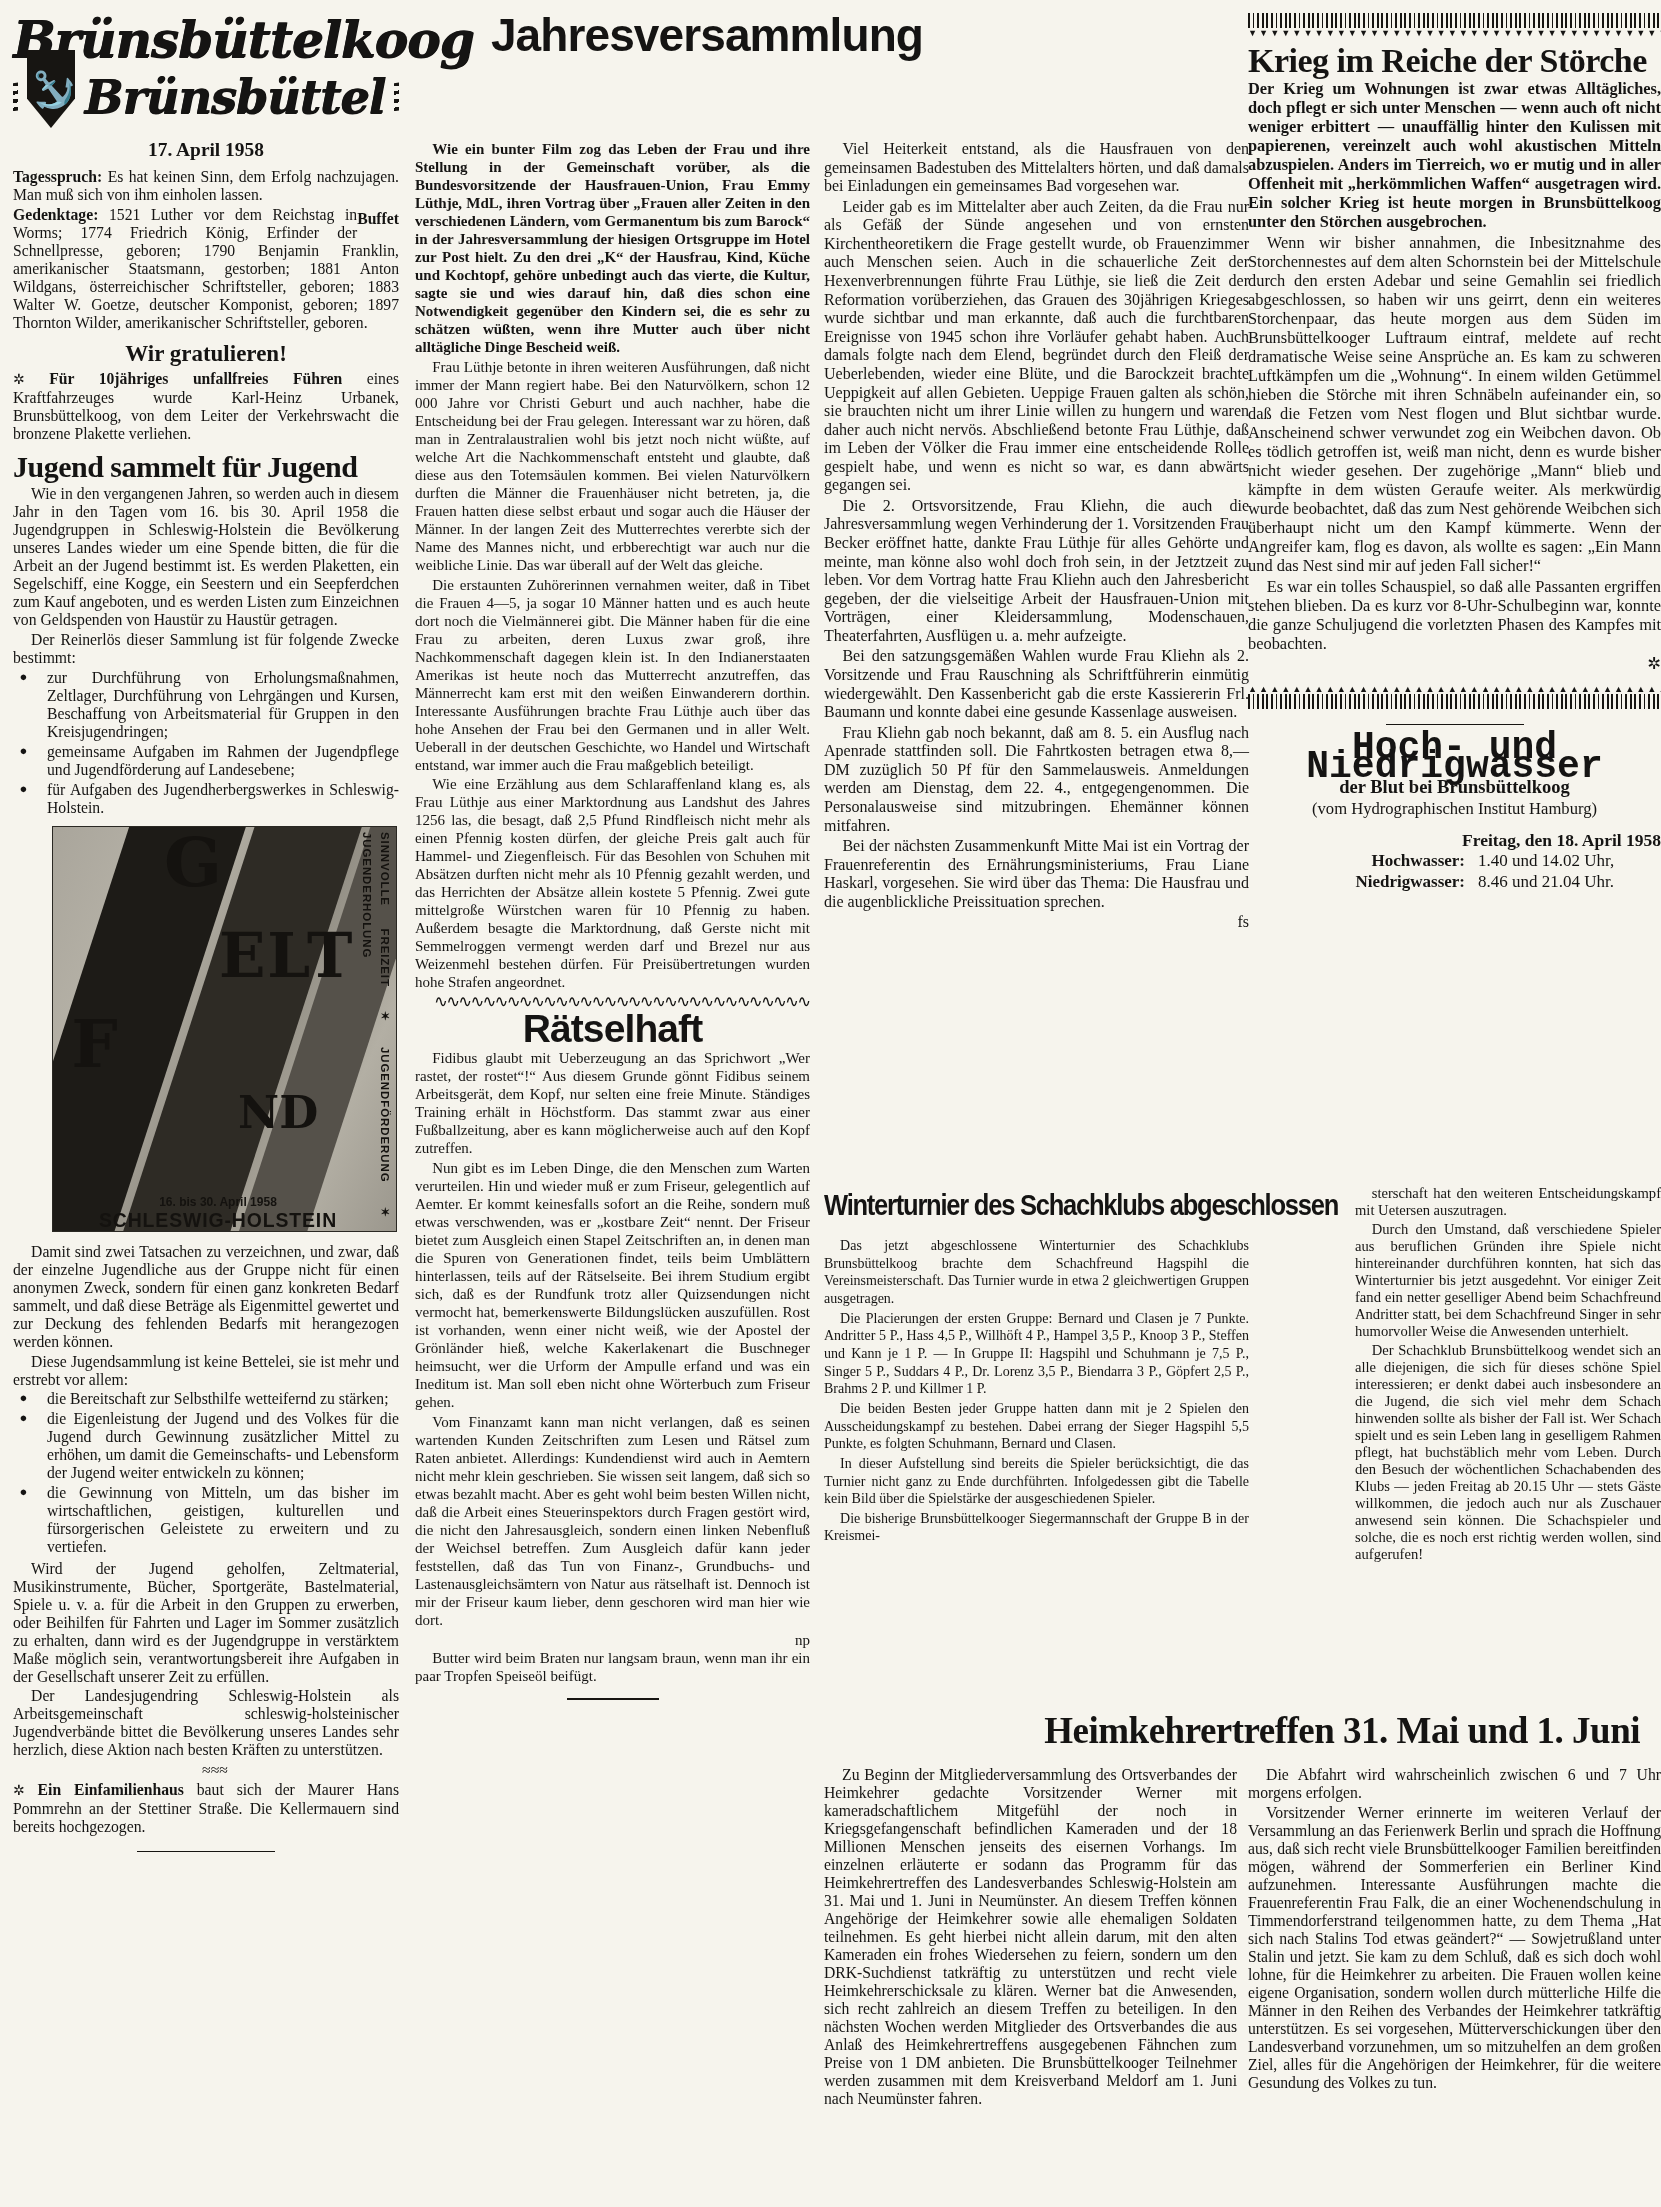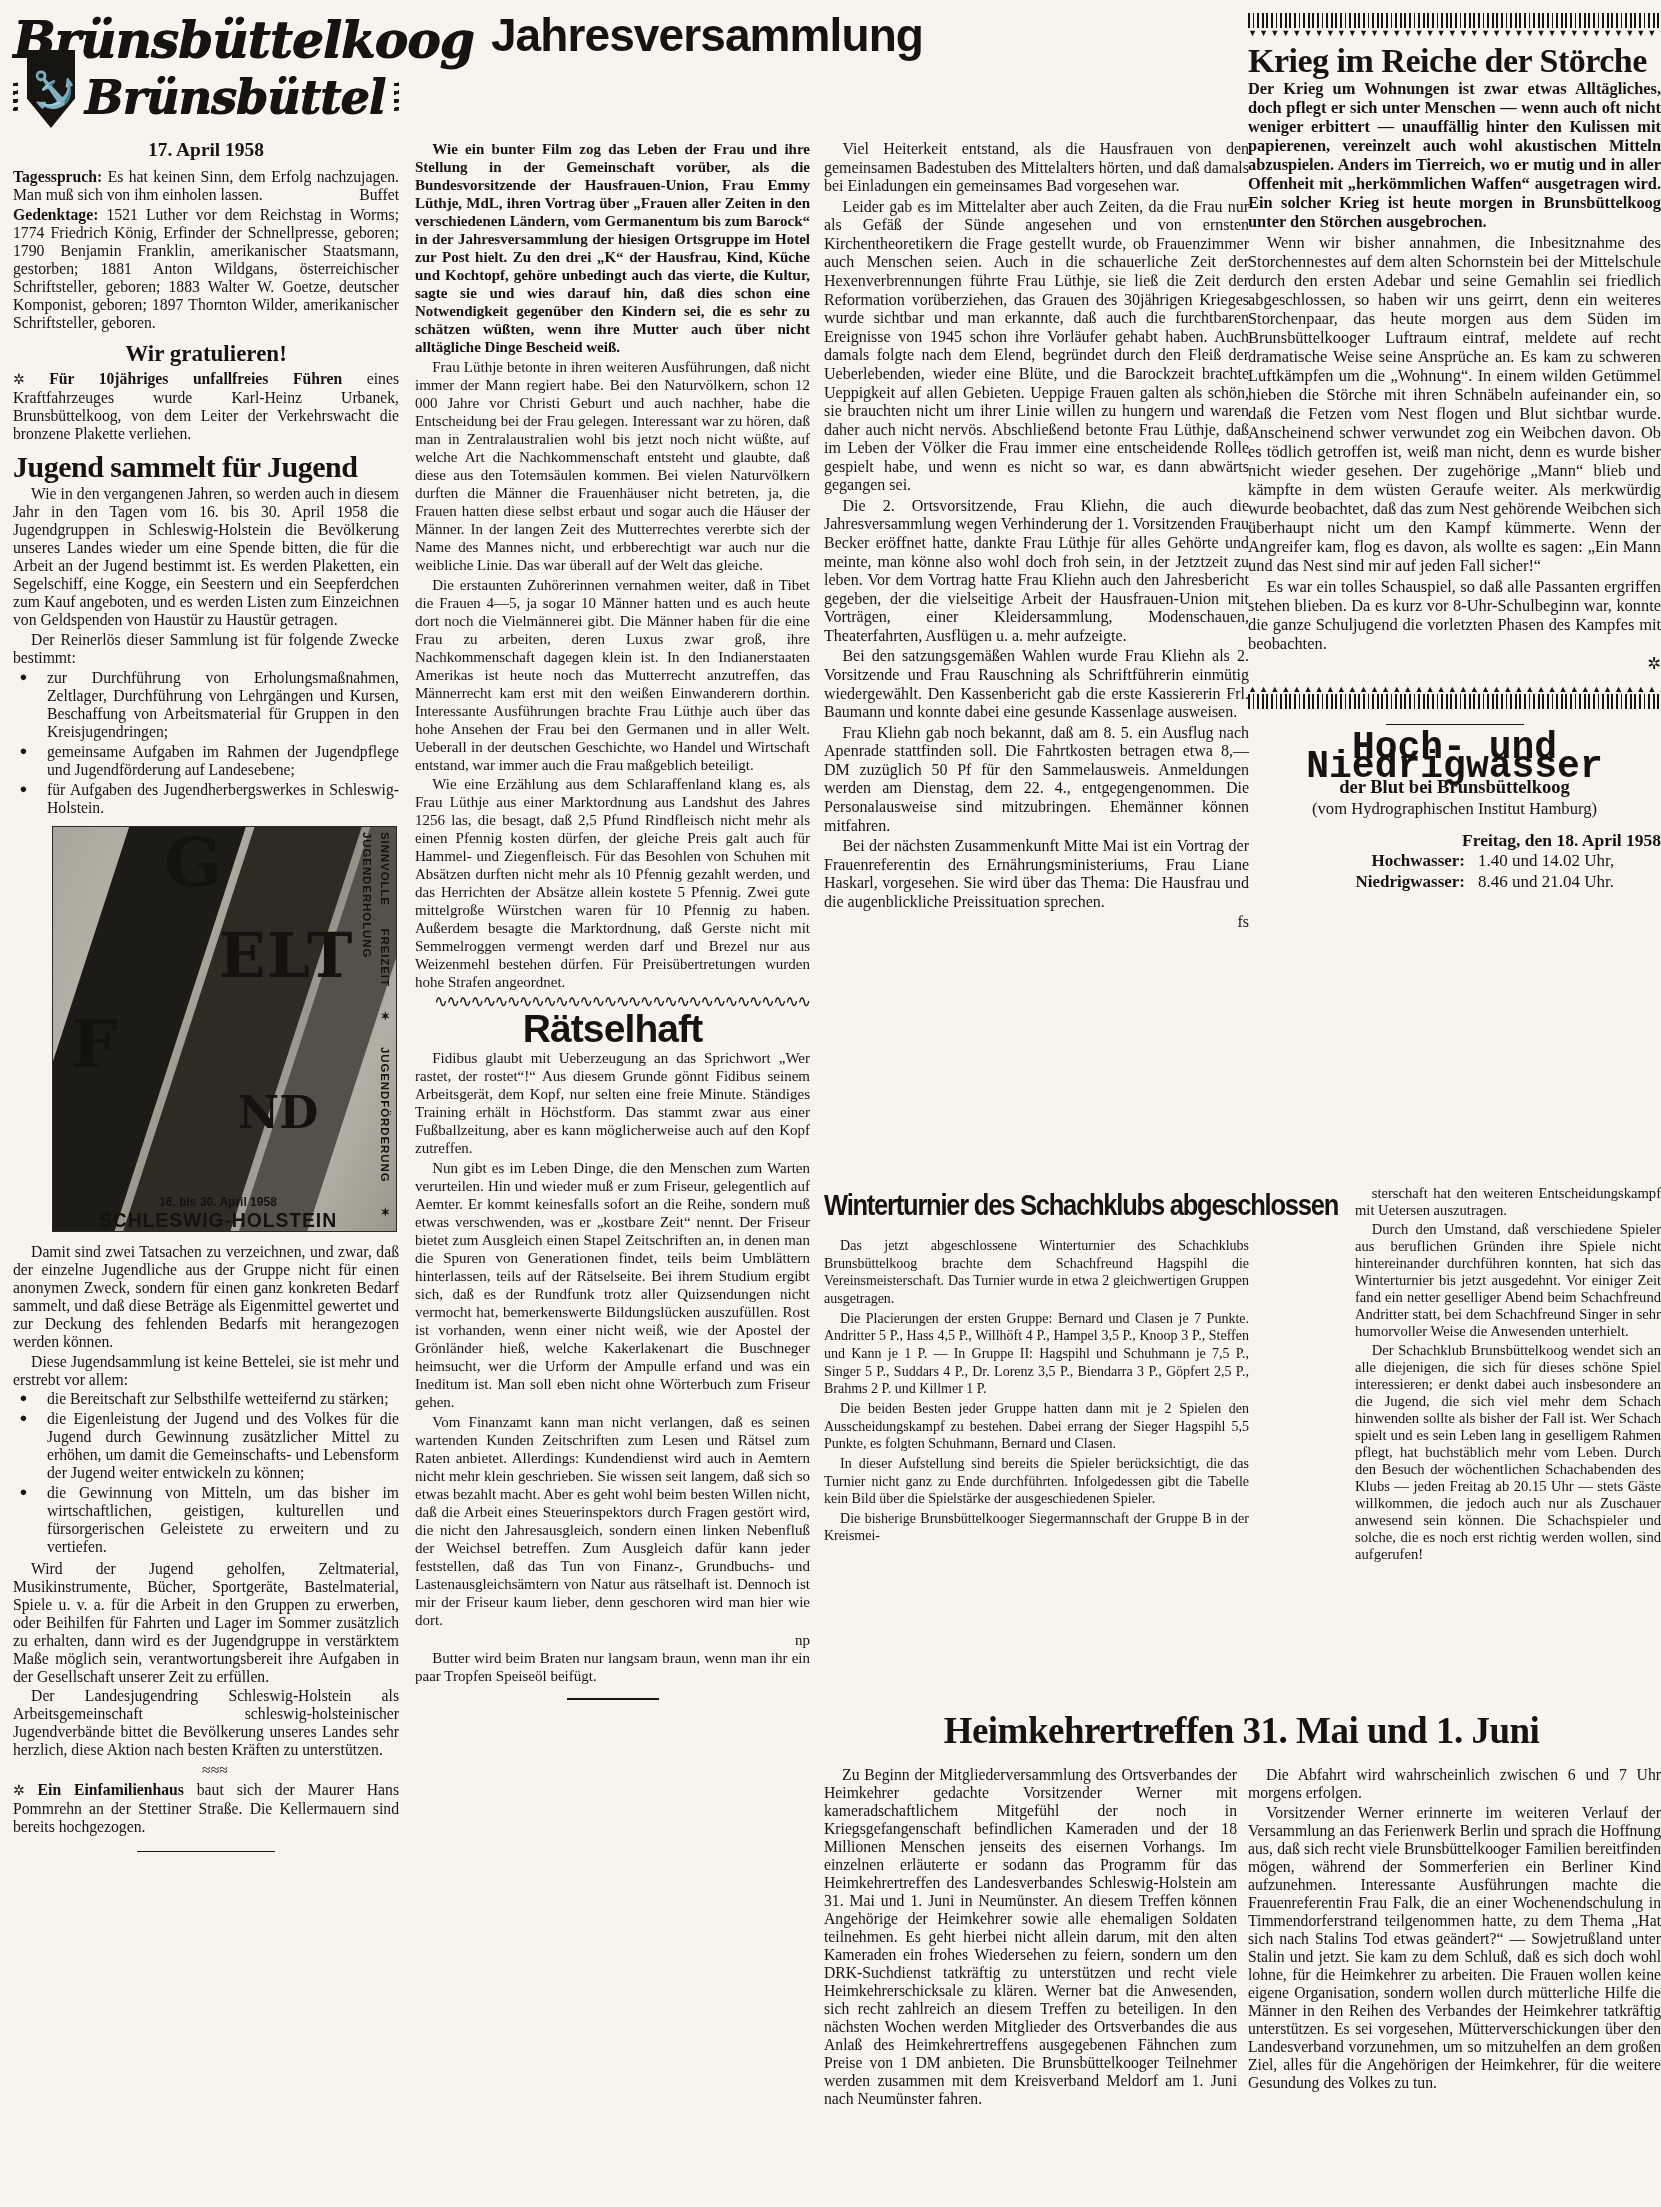--- a/index.html
+++ b/index.html
@@ -16,21 +16,21 @@
   #hf-headline{position:absolute;left:417px;top:11px;width:580px;text-align:center;
     font-family:"Liberation Sans",sans-serif;font-weight:bold;font-size:46px;line-height:1.05;letter-spacing:-0.9px;}
   #col2{left:415px;top:140px;width:395px;font-size:15px;line-height:18px;}
   #col3{left:824px;top:140px;width:425px;font-size:16px;line-height:18.6px;}
   #kriegcol{left:1248px;top:13px;width:413px;font-size:16.4px;line-height:19px;}
   #schach-headline{position:absolute;left:824px;top:1189px;white-space:nowrap;
     font-family:"Liberation Sans",sans-serif;font-weight:bold;font-size:29px;letter-spacing:-1.4px;
     transform:scaleX(.88);transform-origin:left center;}
   #schach-colA{left:824px;top:1237px;width:425px;font-size:14px;line-height:17.7px;}
   #schach-colB{left:1355px;top:1185px;width:306px;font-size:14.6px;line-height:17px;}
-  #heim-headline{position:absolute;left:824px;top:1709px;width:835px;text-align:center;
+  #heim-headline{position:absolute;left:805px;top:1709px;width:835px;text-align:right;
     font-weight:bold;font-size:37px;letter-spacing:-0.5px;}
   #heim-colA{left:824px;top:1766px;width:413px;font-size:15.7px;line-height:18px;}
   #heim-colB{left:1248px;top:1766px;width:413px;font-size:15.7px;line-height:18px;}
 
   
   .mast-line1{font-family:"DejaVu Serif",serif;font-style:italic;font-weight:bold;
     font-size:50px;line-height:1;text-align:center;letter-spacing:-0.9px;
     text-shadow:0.9px 0 #151413,0 0.9px #151413;}
   .mast-row{display:flex;align-items:center;justify-content:center;gap:9.2px;margin-top:1.8px;}
   .mast-line2{font-family:"DejaVu Serif",serif;font-style:italic;font-weight:bold;
@@ -86,21 +86,21 @@
   
   .wasser{margin-top:13px;text-align:center;}
   .wasser h1{font-family:Liberation Mono, monospace;font-weight:bold;font-size:38px;margin:3.7px 0 1.8px 0;}
   .wasser .sub1{font-weight:bold;font-size:18.5px;}
   .wasser .sub2{font-size:16.6px;margin-top:1.8px;}
   .wasser .date{font-weight:bold;font-size:17.5px;text-align:right;margin-top:13px;}
   .wrow{display:flex;font-size:17px;margin-top:1.8px;}
   .wrow .wl{width:217px;text-align:right;}
   .wrow .wv{padding-left:13px;text-align:left;}
 
-  .sigright{float:right;font-weight:normal;}
+  .sigright{float:right;font-weight:bold;margin-top:24px;}
 </style>
 </head>
 <body>
 
 <div class="page">
 
   <div class="col" id="col1">
     <div>
       <div class="mast-line1">Brünsbüttelkoog</div>
       <div class="mast-row">

